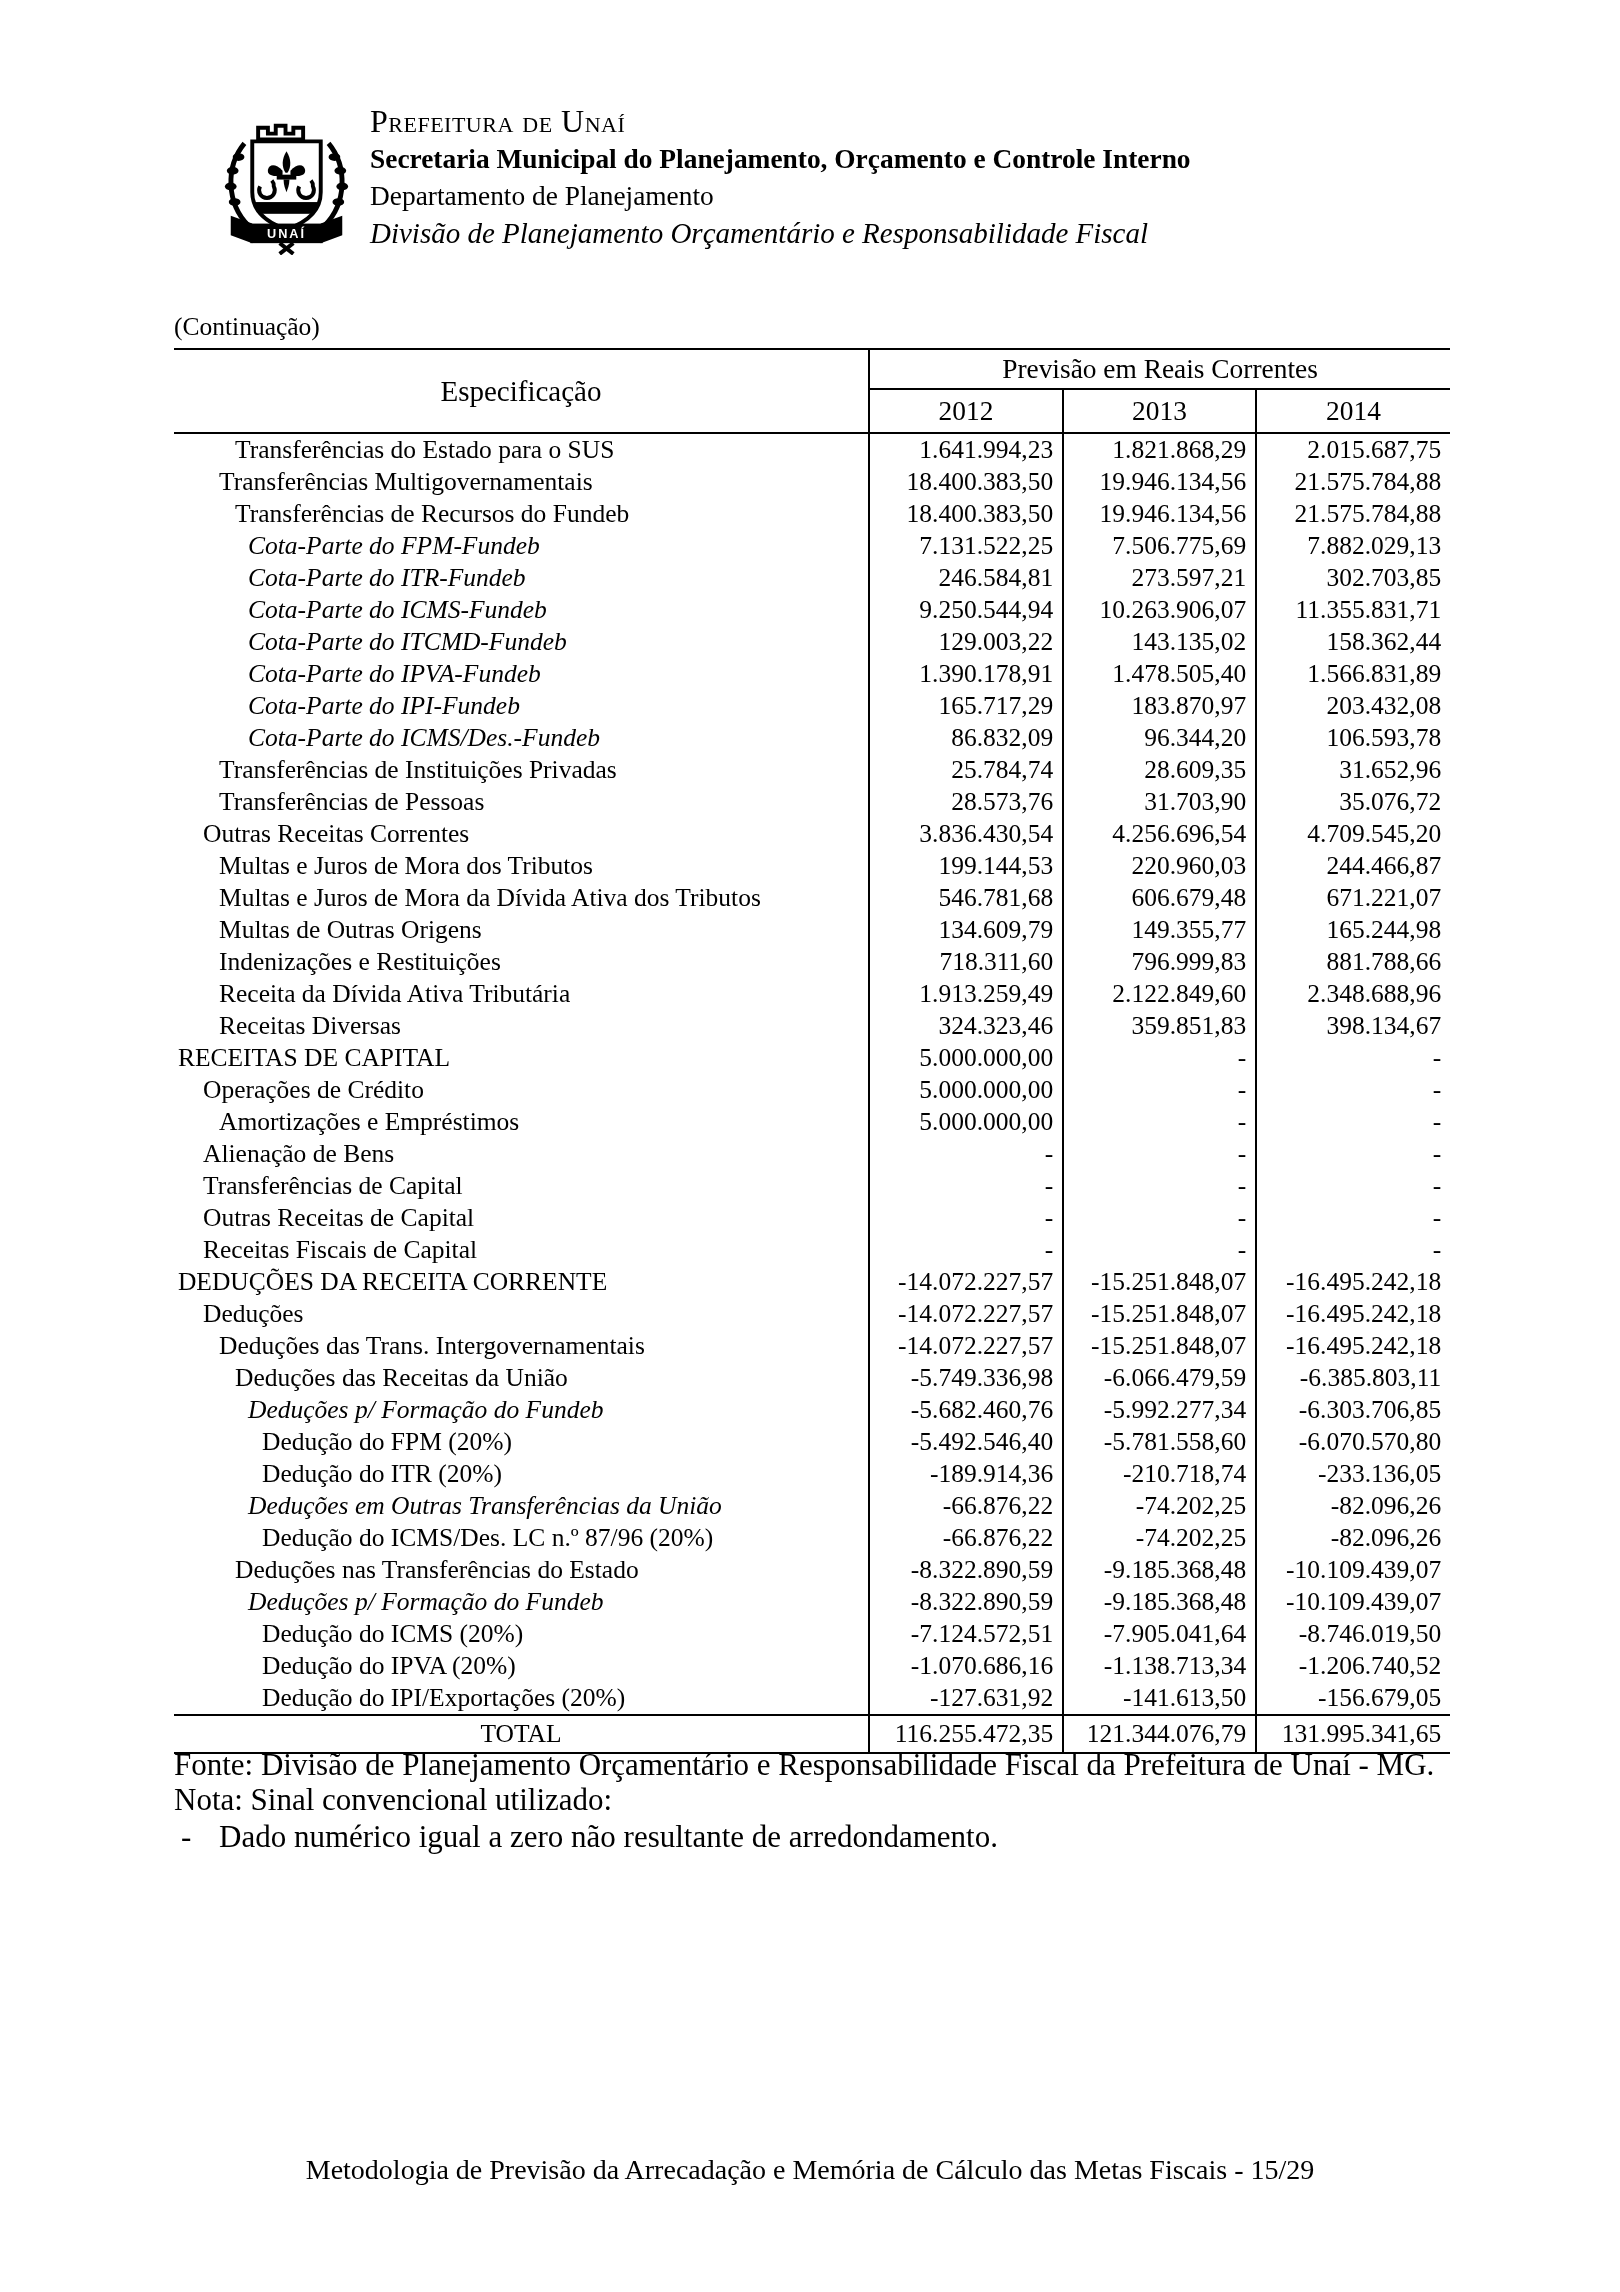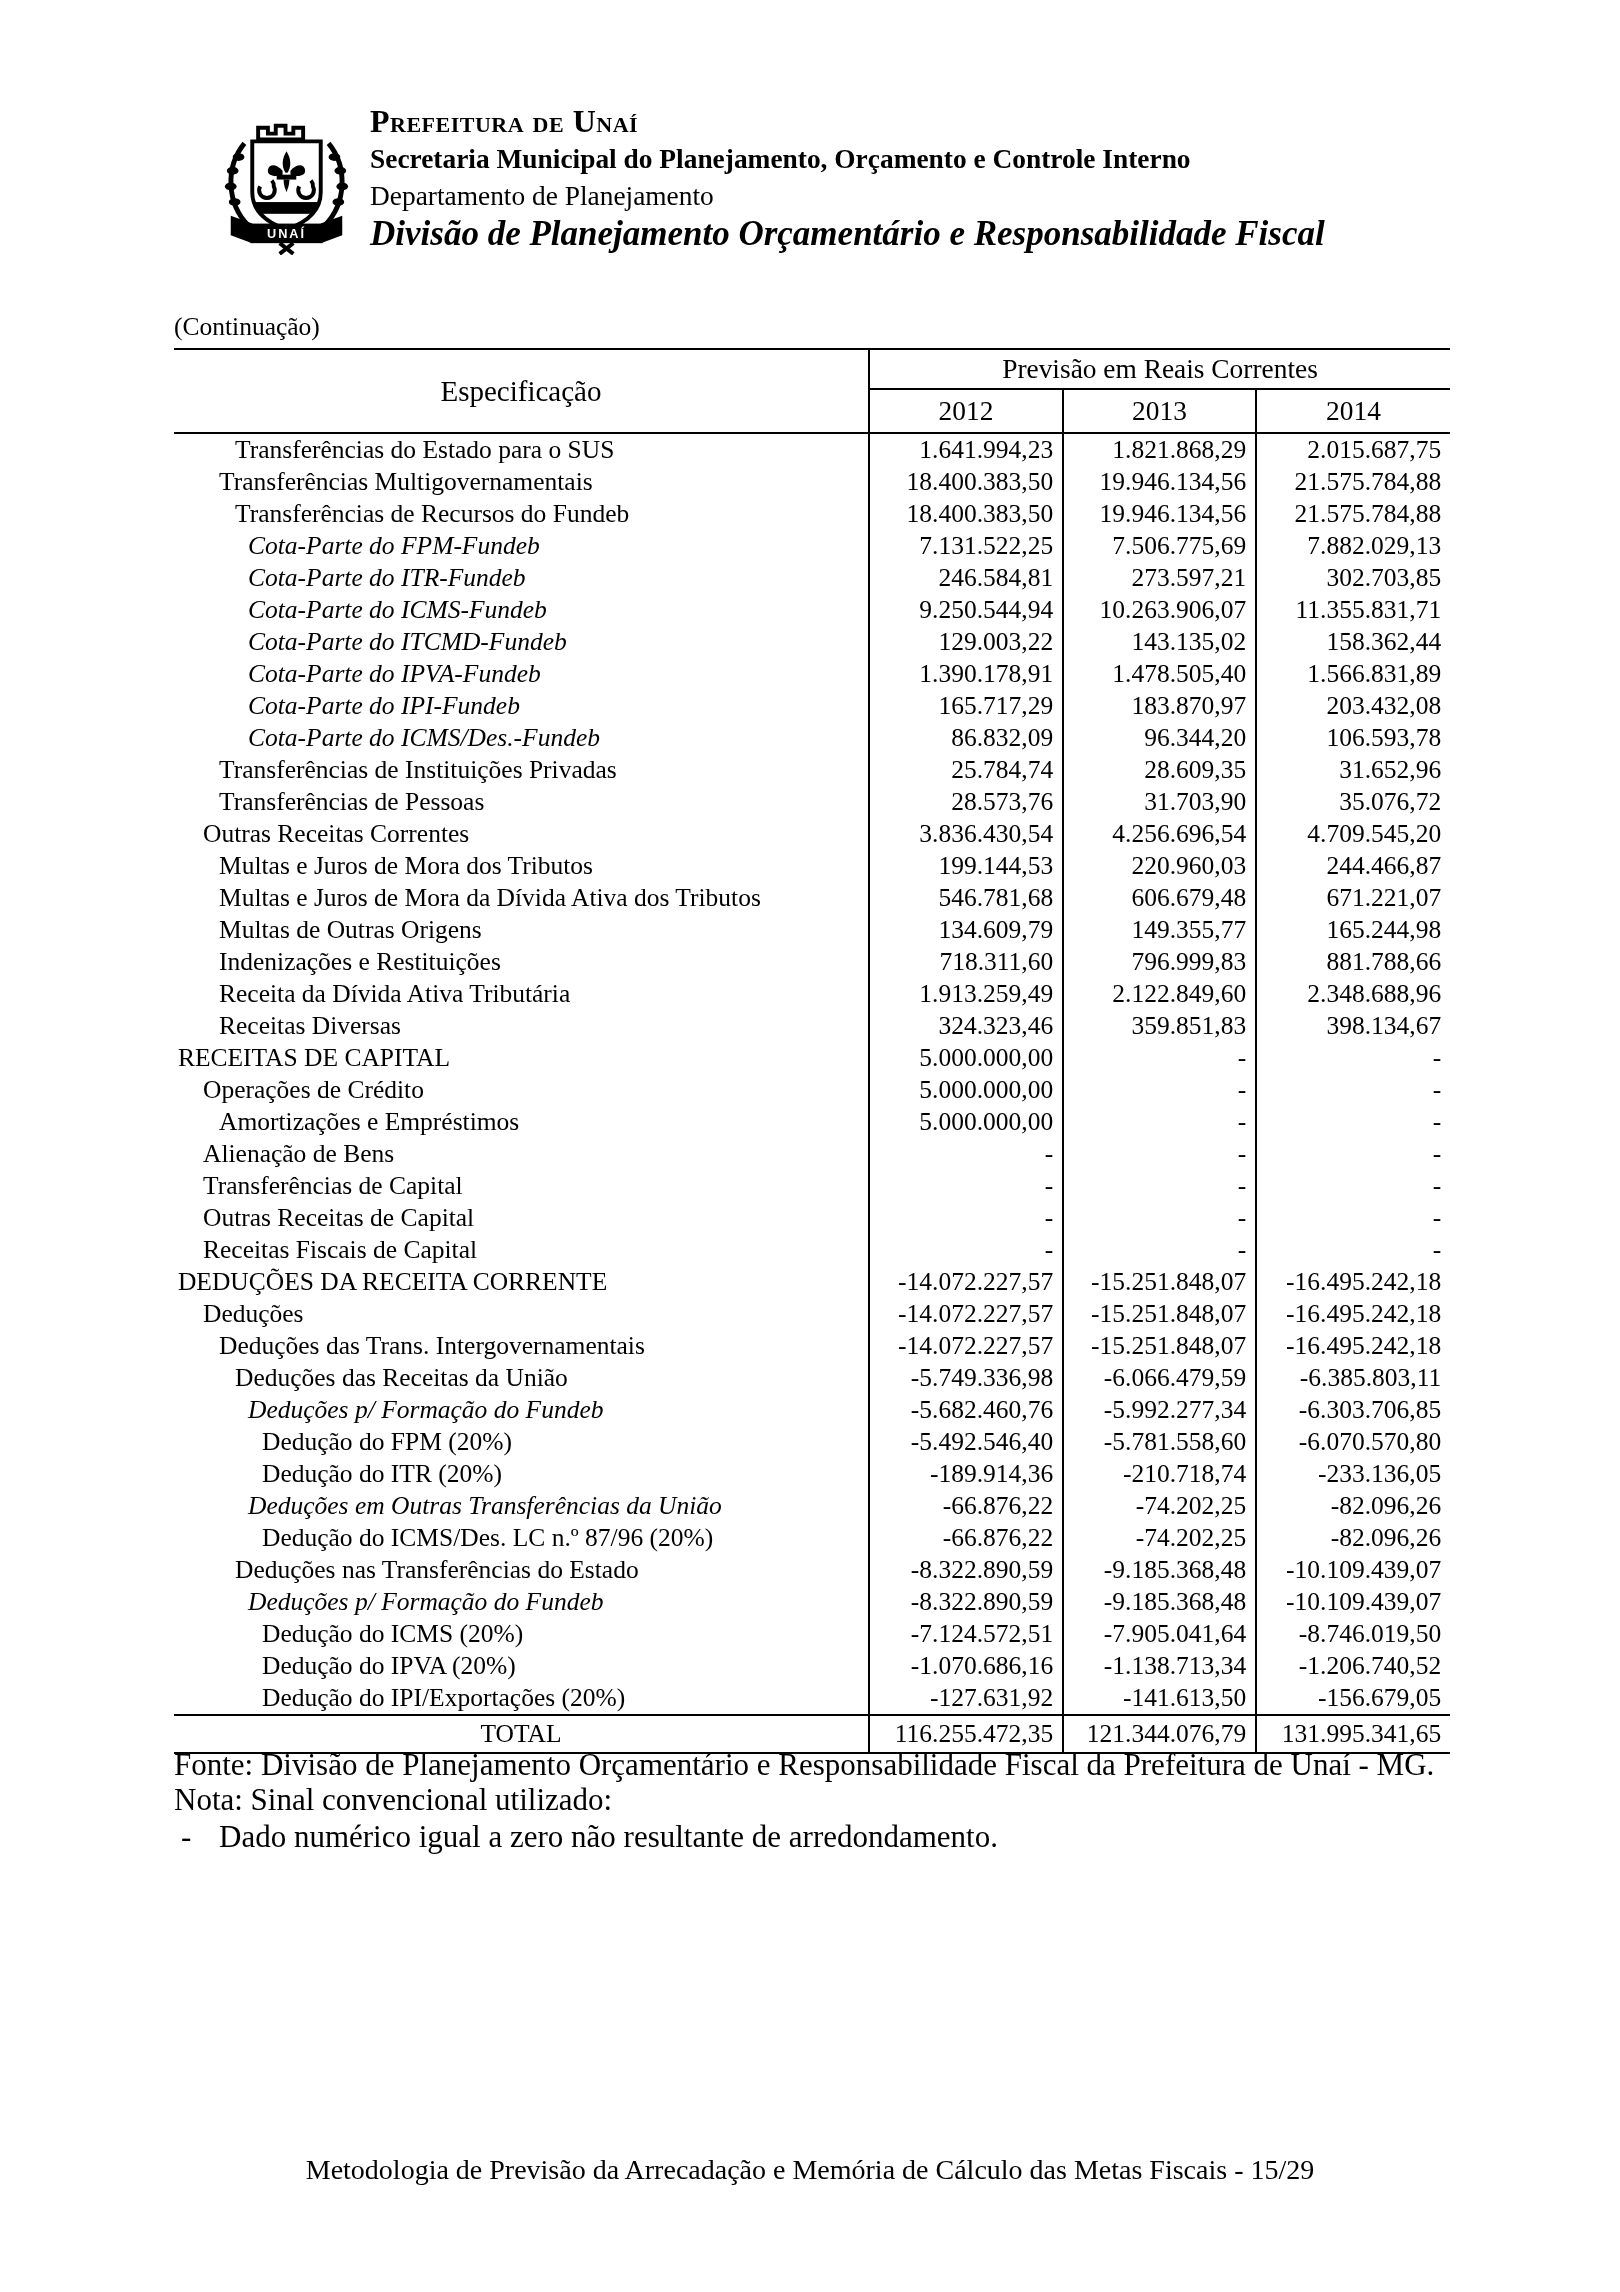--- a/index.html
+++ b/index.html
@@ -5,24 +5,24 @@
   html,body{margin:0;padding:0;background:#888;}
   .page{
     position:relative;
     width:1620px;height:2293px;
     background:#fff;color:#000;
     font-family:"Liberation Serif", serif;
     overflow:hidden;
   }
   
   .letterhead{position:absolute;left:370px;top:102px;}
-  .lh-line1{font-variant:small-caps;font-weight:bold;font-size:32px;line-height:39px;letter-spacing:0.5px;}
+  .lh-line1{font-variant:small-caps;font-weight:normal;font-size:32px;line-height:39px;letter-spacing:0.5px;}
   .lh-line2{font-weight:bold;font-size:27.4px;line-height:37px;}
   .lh-line3{font-size:27.4px;line-height:37px;}
-  .lh-line4{font-style:italic;font-size:35px;line-height:37px;font-weight:bold;}
+  .lh-line4{font-style:italic;font-size:29px;line-height:37px;}
   .crest{position:absolute;left:219px;top:110px;width:135px;height:145px;}
   
   .continuation{position:absolute;left:174px;top:312px;width:1276px;text-align:left;font-size:25.5px;}
   
   .tablewrap{position:absolute;left:174px;top:348px;width:1276px;}
   table{border-collapse:collapse;width:1276px;table-layout:fixed;}
   col.c-spec{width:695px;}
   col.c-y1{width:194px;}
   col.c-y2{width:193px;}
   col.c-y3{width:194px;}

